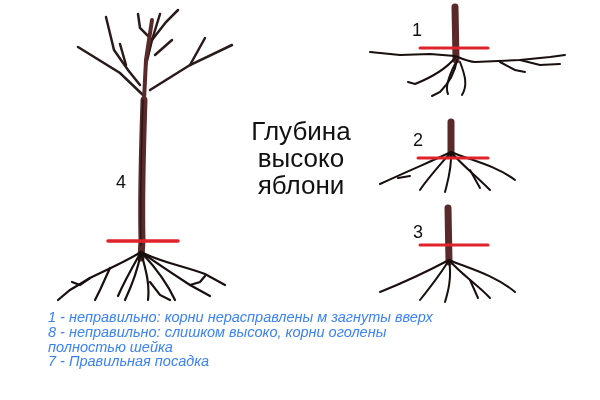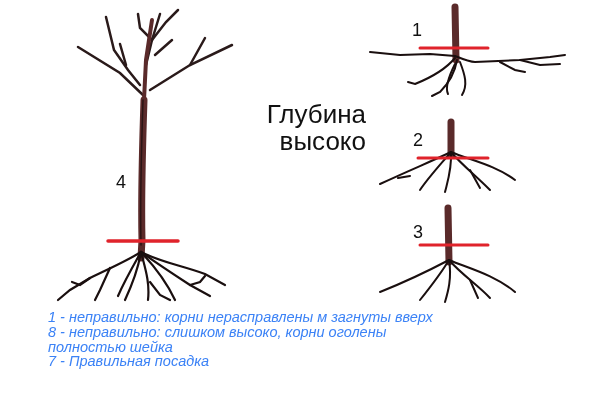--- a/index.html
+++ b/index.html
@@ -1,18 +1,18 @@
 <!DOCTYPE html>
 <html><head>
 <meta charset="utf-8">
 <style>
   html, body { margin: 0; padding: 0; background: #ffffff; }
   body { width: 600px; height: 400px; position: relative; overflow: hidden; font-family: "Liberation Sans", sans-serif; }
   .canvas { position: absolute; left: 0; top: 0; width: 600px; height: 400px; }
-  .title { position: absolute; left: 236px; top: 101px; width: 130px; text-align: right; font-size: 26px; line-height: 27px; color: #111; }
+  .title { position: absolute; left: 236px; top: 118px; width: 130px; text-align: center; font-size: 26px; line-height: 27px; color: #111; }
   .num { position: absolute; font-size: 18px; color: #111; }
   .legend { position: absolute; left: 48px; top: 310px; font-size: 14.5px; line-height: 14.8px; font-style: italic; color: #3b82f6; }
   .legend div { white-space: nowrap; }
 </style>
 </head>
 <body>
 
 <svg class="canvas" viewBox="0 0 600 400" xmlns="http://www.w3.org/2000/svg">
 
   <g stroke-linecap="round" fill="none">
@@ -87,20 +87,21 @@
       <path d="M449 260 C468 268 495 275 515 292"></path>
       <path d="M470 280 L478 298"></path>
     </g>
     <line x1="420" y1="245" x2="488" y2="245" stroke="#e0232b" stroke-width="3"></line>
   </g>
 </svg>
 
 <div class="title">
   <div>Глубина</div>
   <div>высоко</div>
+  <div>яблони</div>
 </div>
 
 <div class="num" style="left:412px; top:20px;">1</div>
 <div class="num" style="left:413px; top:130px;">2</div>
 <div class="num" style="left:413px; top:222px;">3</div>
 <div class="num" style="left:116px; top:172px;">4</div>
 
 <div class="legend">
   <div>1 - неправильно: корни нерасправлены м загнуты вверх</div>
   <div>8 - неправильно: слишком высоко, корни оголены</div>

